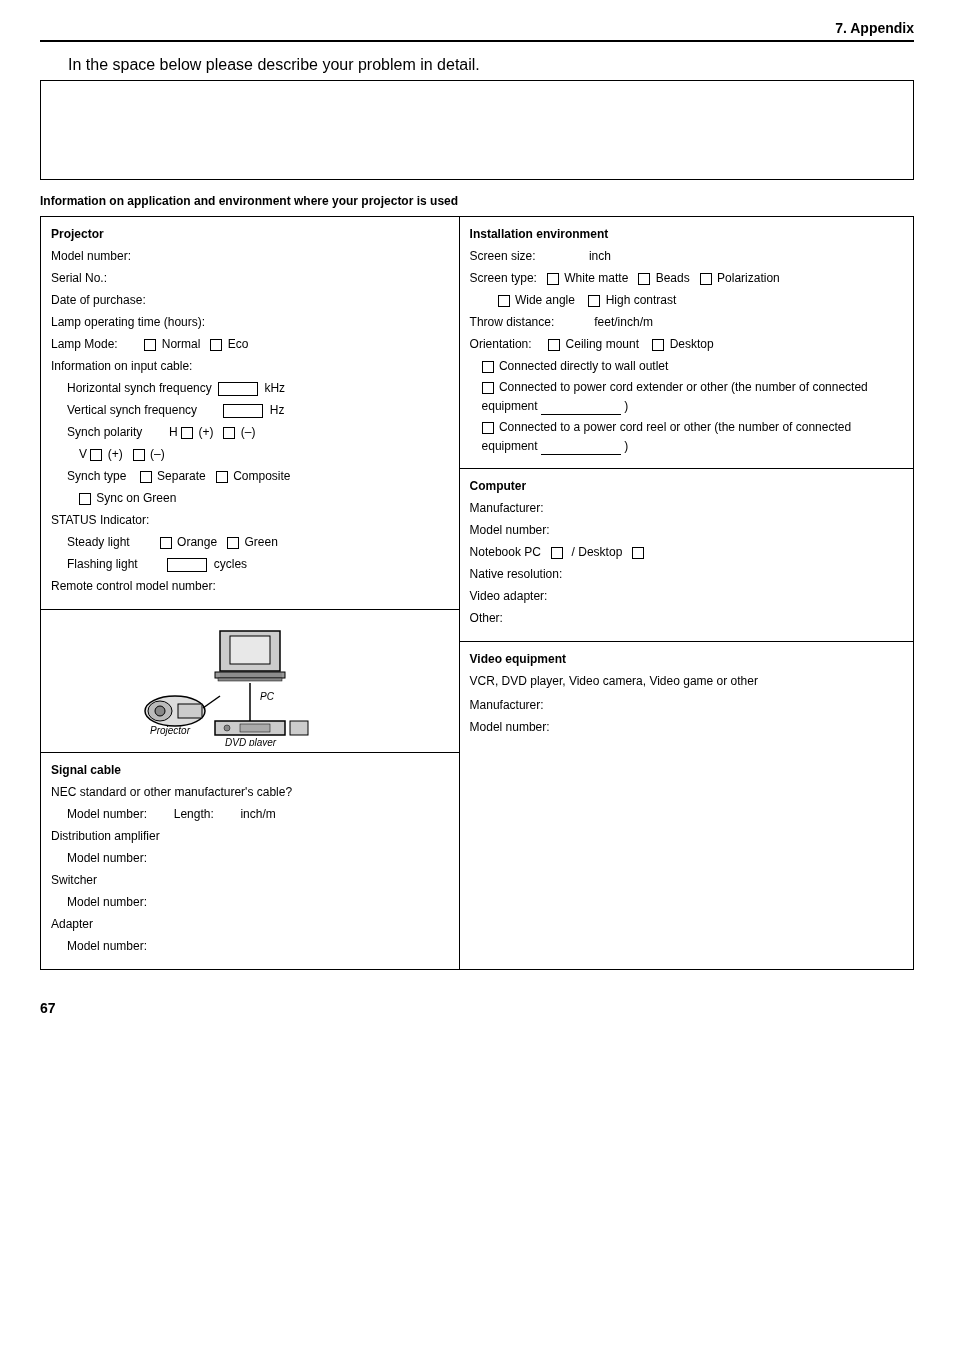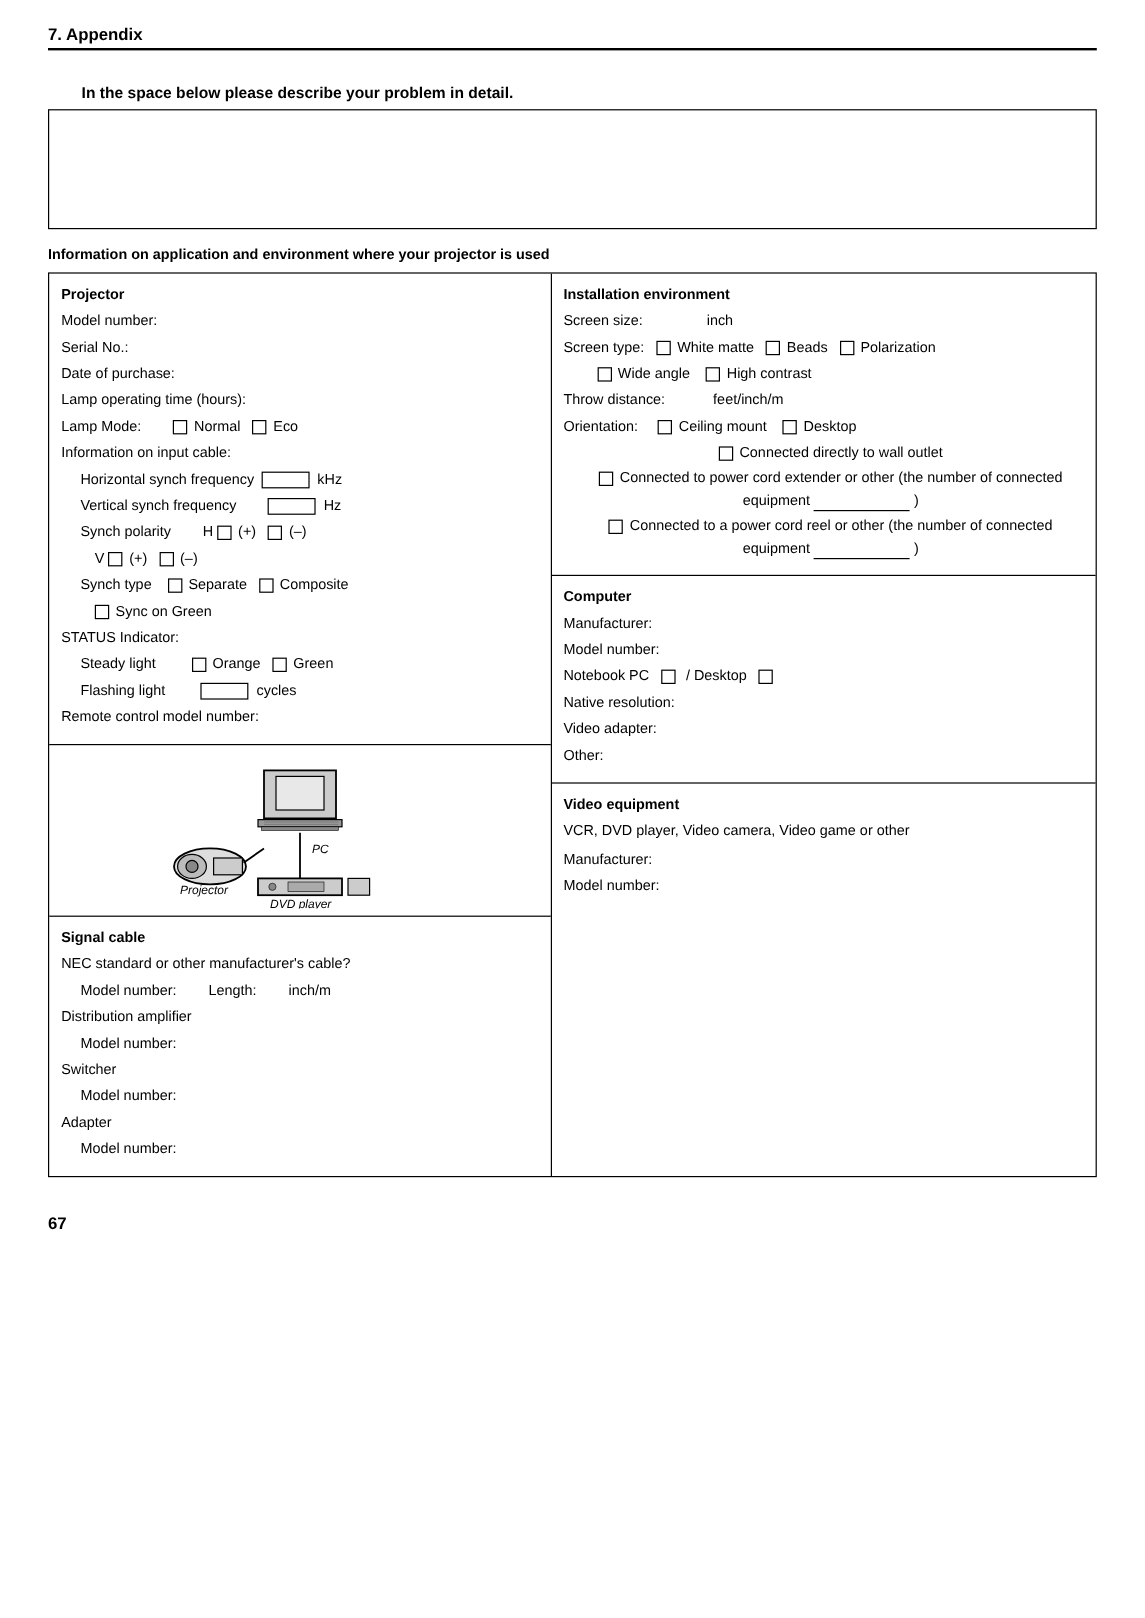--- a/index.html
+++ b/index.html
@@ -6,30 +6,30 @@
     body {
       font-family: Arial, sans-serif;
       font-size: 12px;
       background: #fff;
       color: #000;
       width: 954px;
       min-height: 1348px;
       padding: 20px 40px 40px 40px;
     }
     .page-header {
-      text-align: left;
+      text-align: right;
       font-size: 14px;
       font-weight: bold;
-      margin-bottom: 28px;
+      margin-bottom: 14px;
       border-bottom: 2px solid #000;
       padding-bottom: 4px;
     }
     .section-title {
-      font-weight: bold;
-      font-size: 13px;
+      font-weight: normal;
+      font-size: 16px;
       margin-bottom: 6px;
       padding-left: 28px;
     }
     .description-box {
       border: 1px solid #000;
       width: 100%;
       height: 100px;
       margin-bottom: 14px;
     }
     .info-label {
@@ -125,21 +125,20 @@
     .computer-section-inner {
       padding: 10px;
       border-bottom: 1px solid #000;
     }
     .video-section-inner {
       padding: 10px;
     }
     .power-indent {
       padding-left: 12px;
       margin-bottom: 3px;
-      text-align: center;
     }
   </style>
 </head>
 <body>
 
 <div class="page-header">
   <span>7. Appendix</span>
 </div>
 
 <div class="section-title">

